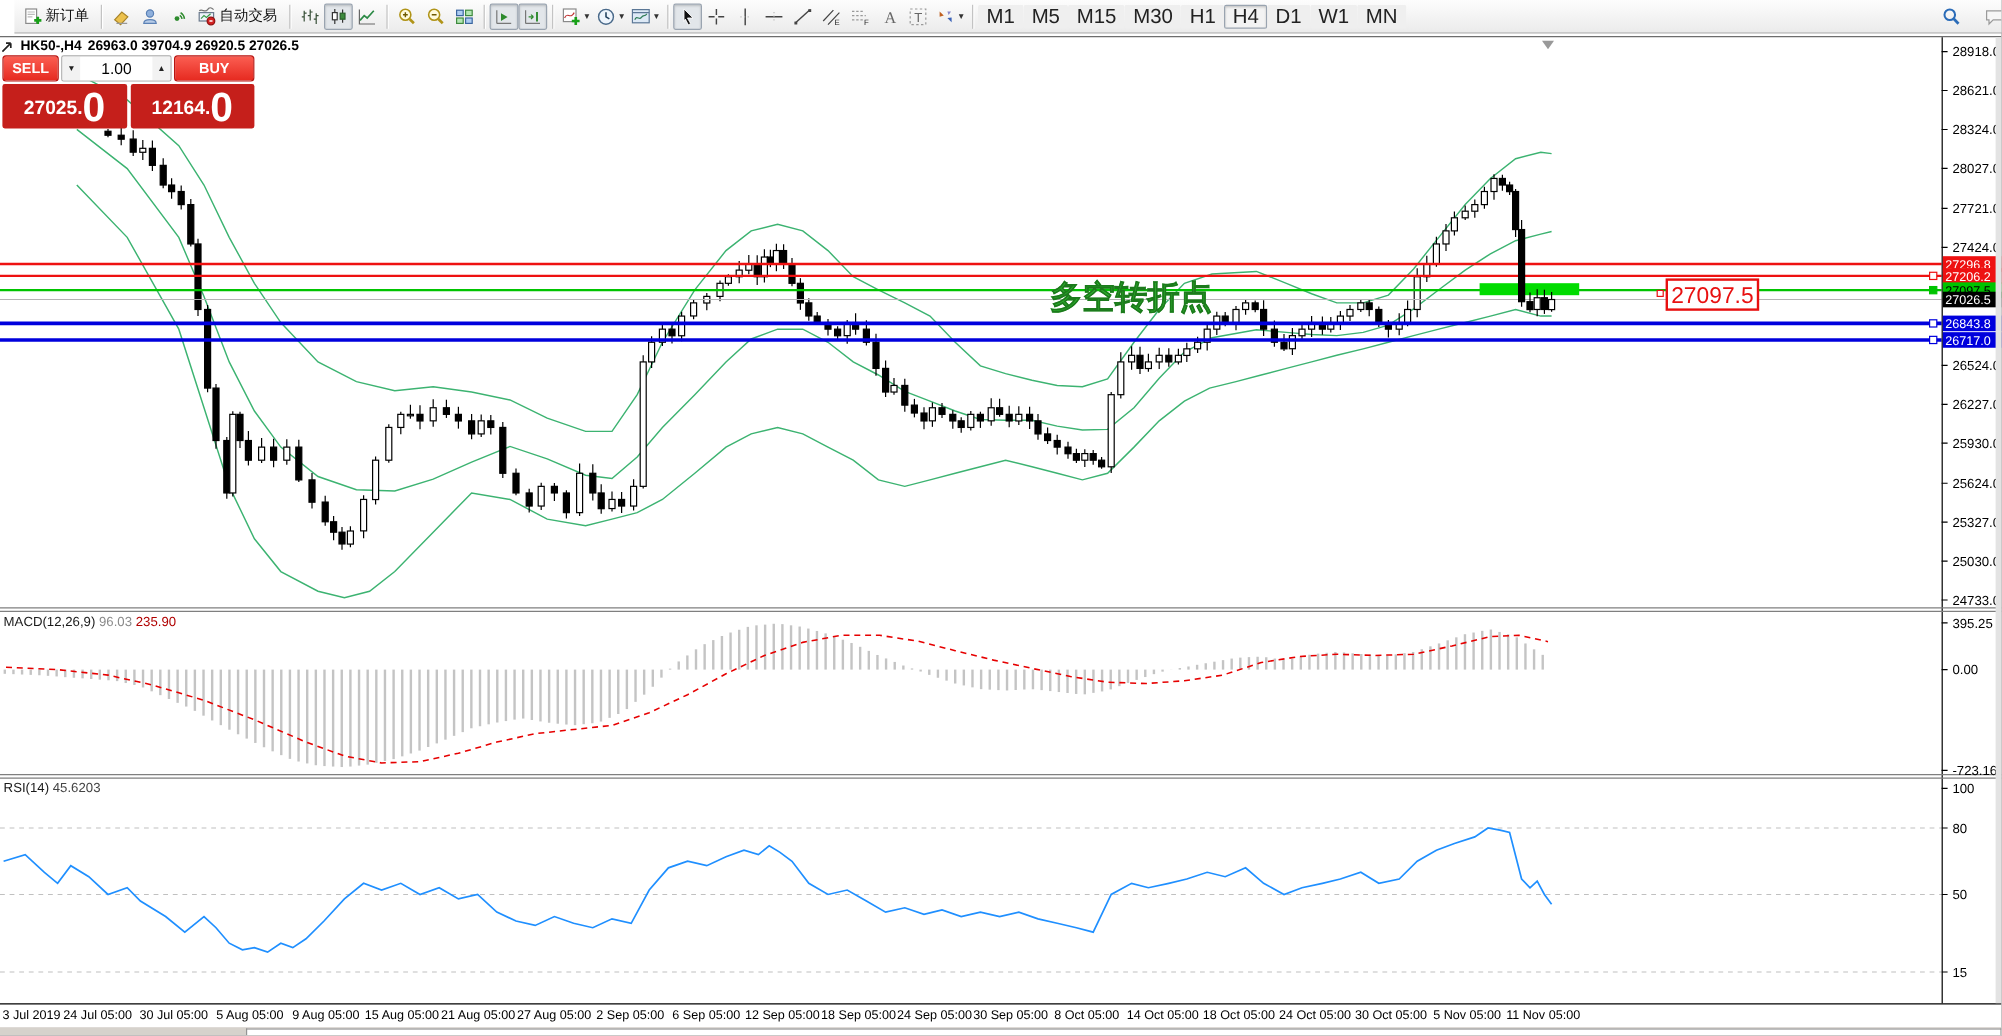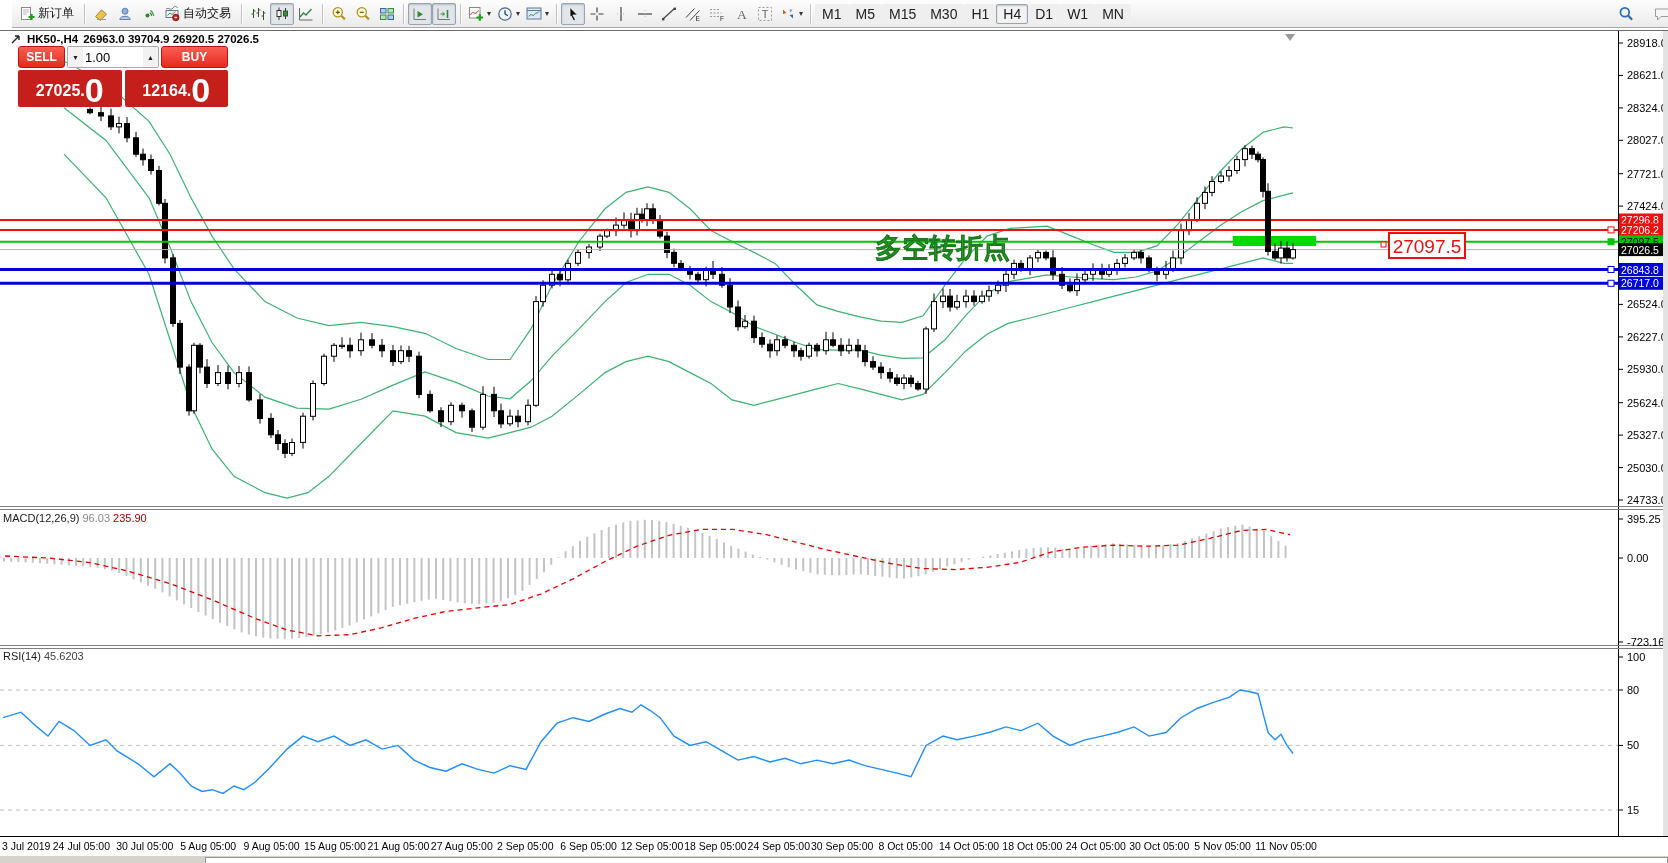--- a/index.html
+++ b/index.html
@@ -8,37 +8,37 @@
   
   #toolbar{position:absolute;left:0;top:0;width:1668px;height:28px;
     background:linear-gradient(#fdfdfd,#ebebeb);border-bottom:1px solid #a9a9a9;
     display:flex;align-items:center;padding-left:4px;box-sizing:border-box;margin-left:12px;}
   .tb-btn{height:22px;min-width:24px;display:flex;align-items:center;justify-content:center;
     border:1px solid transparent;border-radius:2px;padding:0 2px;gap:2px;background:transparent;cursor:default;}
   .tb-btn.pressed{border:1px solid #9aa4b0;background:#e2e6ea;box-shadow:inset 0 1px 2px rgba(0,0,0,.18);}
   .tb-btn .lbl{font-size:12px;color:#111;padding:0 3px 0 1px;white-space:nowrap;}
   .tb-btn .dd{font-size:8px;color:#333;margin-left:1px;}
   .tb-sep{width:1px;height:20px;background:#c3c3c3;margin:0 4px;box-shadow:1px 0 0 #fff;}
-  .tf-btn{height:20px;min-width:27px;font-size:14px;color:#222;display:flex;align-items:center;
+  .tf-btn{height:20px;min-width:27px;font-size:17px;color:#222;display:flex;align-items:center;
     justify-content:center;border:1px solid transparent;border-radius:2px;}
   .tf-btn.active{border:1px solid #9aa4b0;background:#f3f3f3;box-shadow:inset 0 1px 2px rgba(0,0,0,.2);}
   #tb-right{position:absolute;right:6px;top:3px;display:flex;gap:12px;align-items:center;}
   
-  #symbol-line{position:absolute;left:10px;top:33px;font-size:11.5px;font-weight:700;color:#000;
+  #symbol-line{position:absolute;left:0;top:33px;font-size:11.5px;font-weight:700;color:#000;
     display:flex;align-items:center;gap:5px;z-index:5;}
   
-  #trade-panel{position:absolute;left:18px;top:46px;width:210px;z-index:6;}
+  #trade-panel{position:absolute;left:2px;top:46px;width:210px;z-index:6;}
   .tp-row1{display:flex;height:22px;gap:2px;}
   .tp-btn{border:1px solid #b81410;border-radius:3px;background:linear-gradient(#fb5e52,#e62a20);
     color:#fff;font-weight:700;font-size:12px;padding:0;cursor:default;}
   .tp-sell{width:47px;}
   .tp-buy{width:67px;}
   .tp-vol{flex:1;display:flex;border:1px solid #aaa;border-radius:2px;background:#fff;overflow:hidden;}
   .tp-vol button{width:15px;border:none;background:#f2f2f2;font-size:7px;color:#222;padding:0;cursor:default;}
-  .tp-vol input{flex:1;border:none;outline:none;font-size:13px;width:40px;
+  .tp-vol input{flex:1;border:none;outline:none;text-align:center;font-size:13px;width:40px;
     font-family:inherit;color:#000;}
   .tp-row2{display:flex;gap:3px;height:37px;margin-top:2px;}
   .tp-px{flex:1;background:#c51f1b;border-radius:2px;color:#fff;display:flex;align-items:flex-end;
     justify-content:center;padding-bottom:1px;}
   .tp-px .main{font-size:16px;font-weight:700;line-height:30px;}
   .tp-px .big{font-size:34px;font-weight:700;line-height:32px;}
   
   #bottom-strip{position:absolute;left:0;top:856px;width:1668px;height:7px;background:#d6d2cc;}
   #bottom-strip .box{position:absolute;left:205px;right:0;top:1px;bottom:0;background:#fff;
     border:1px solid #949494;border-bottom:none;}

